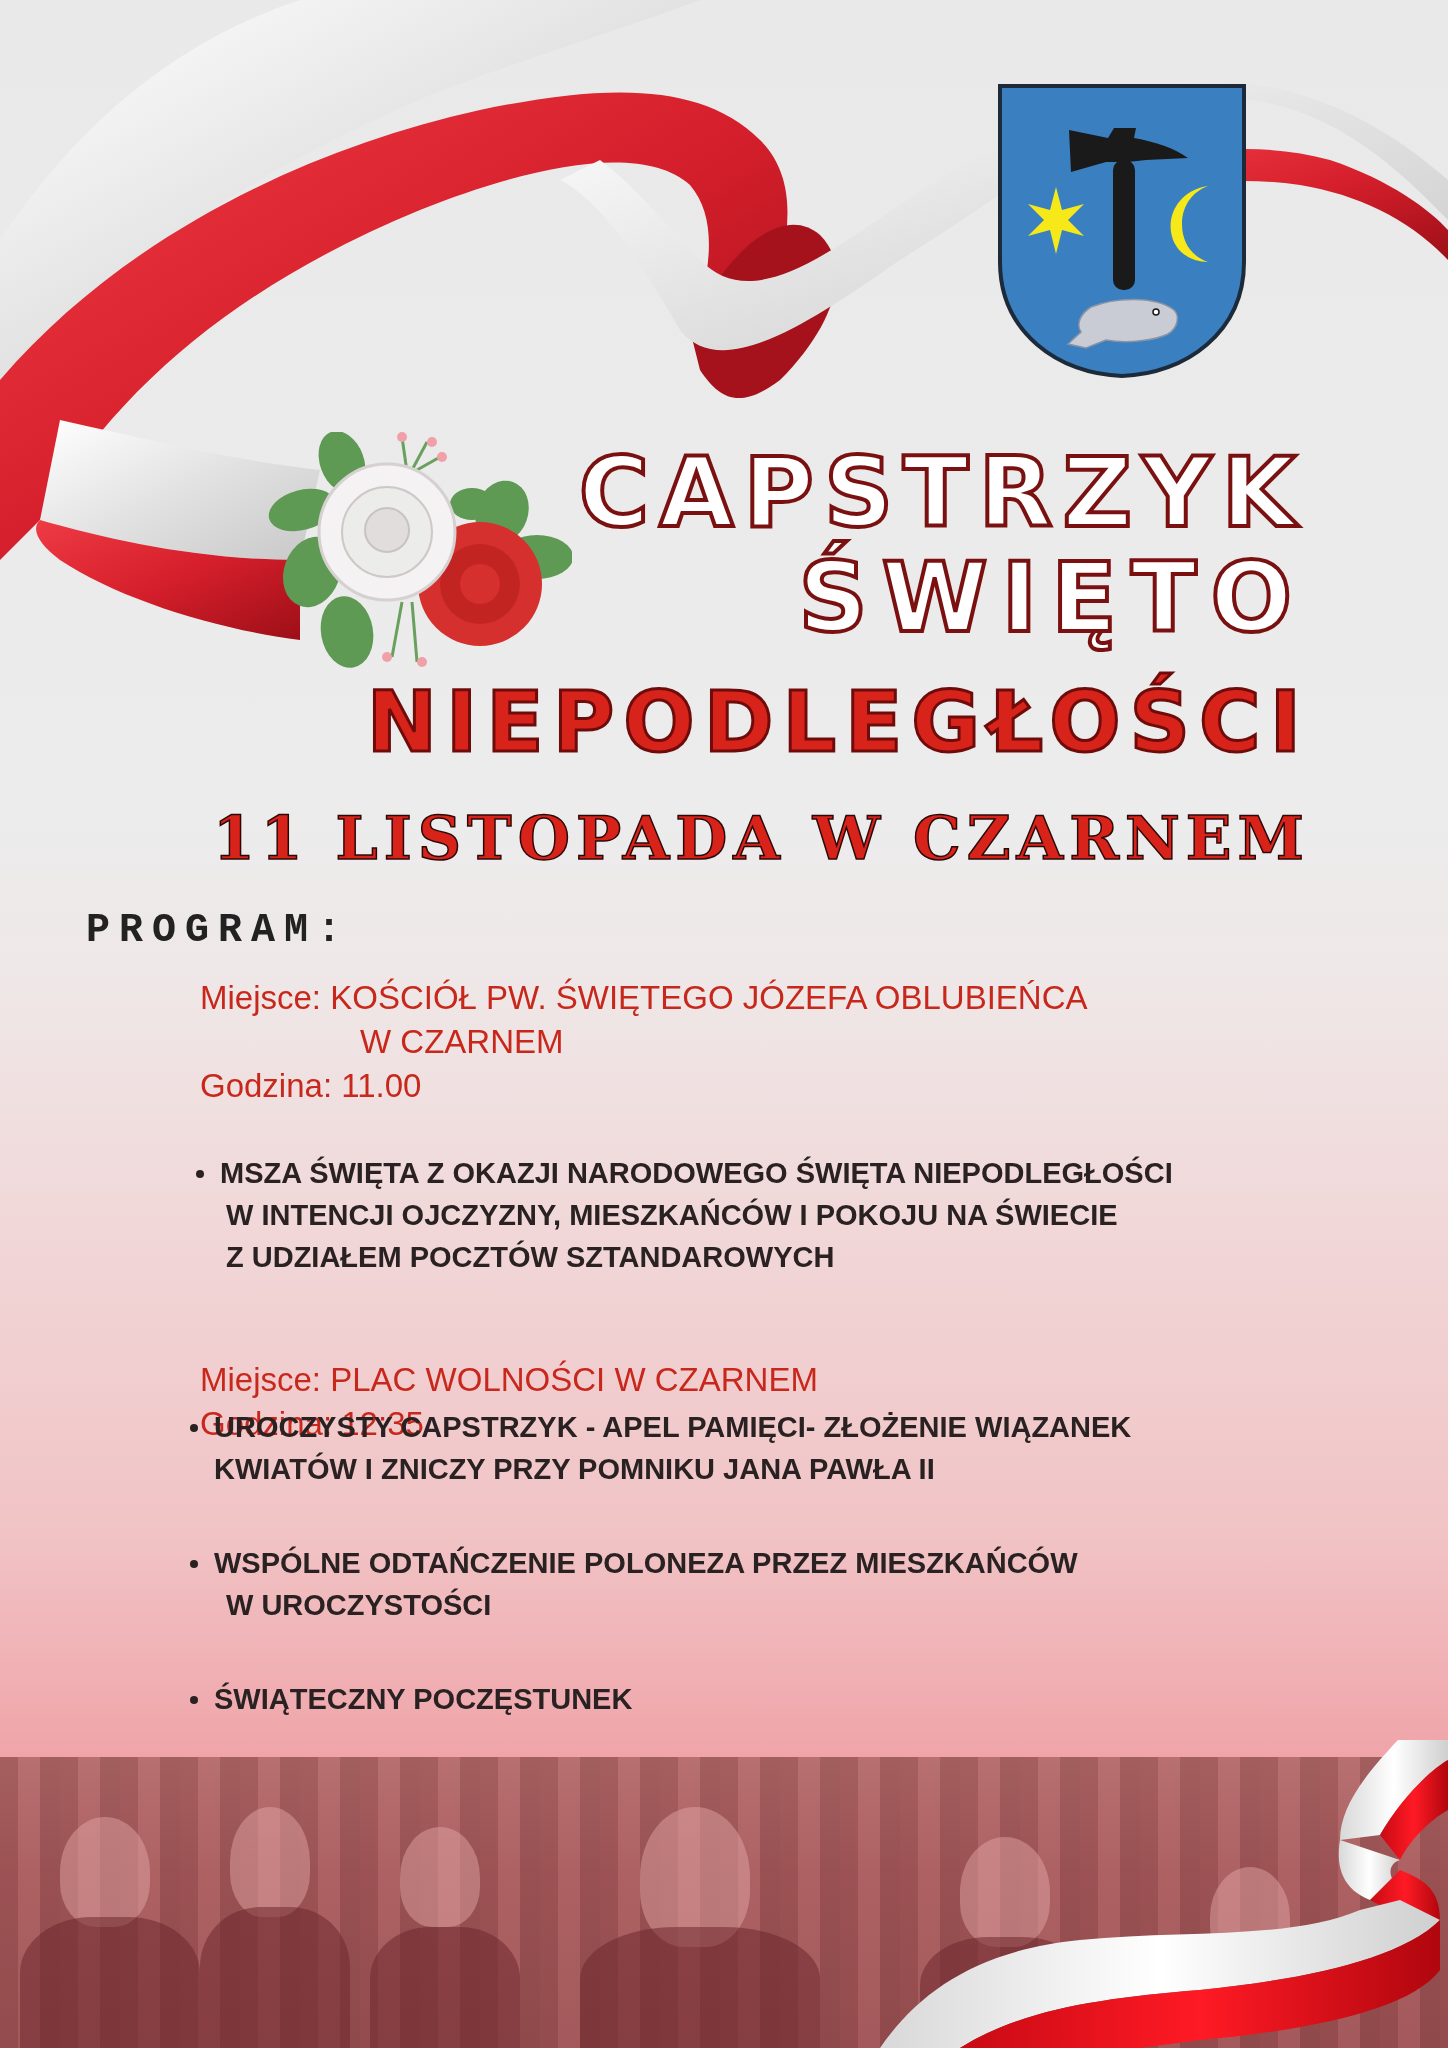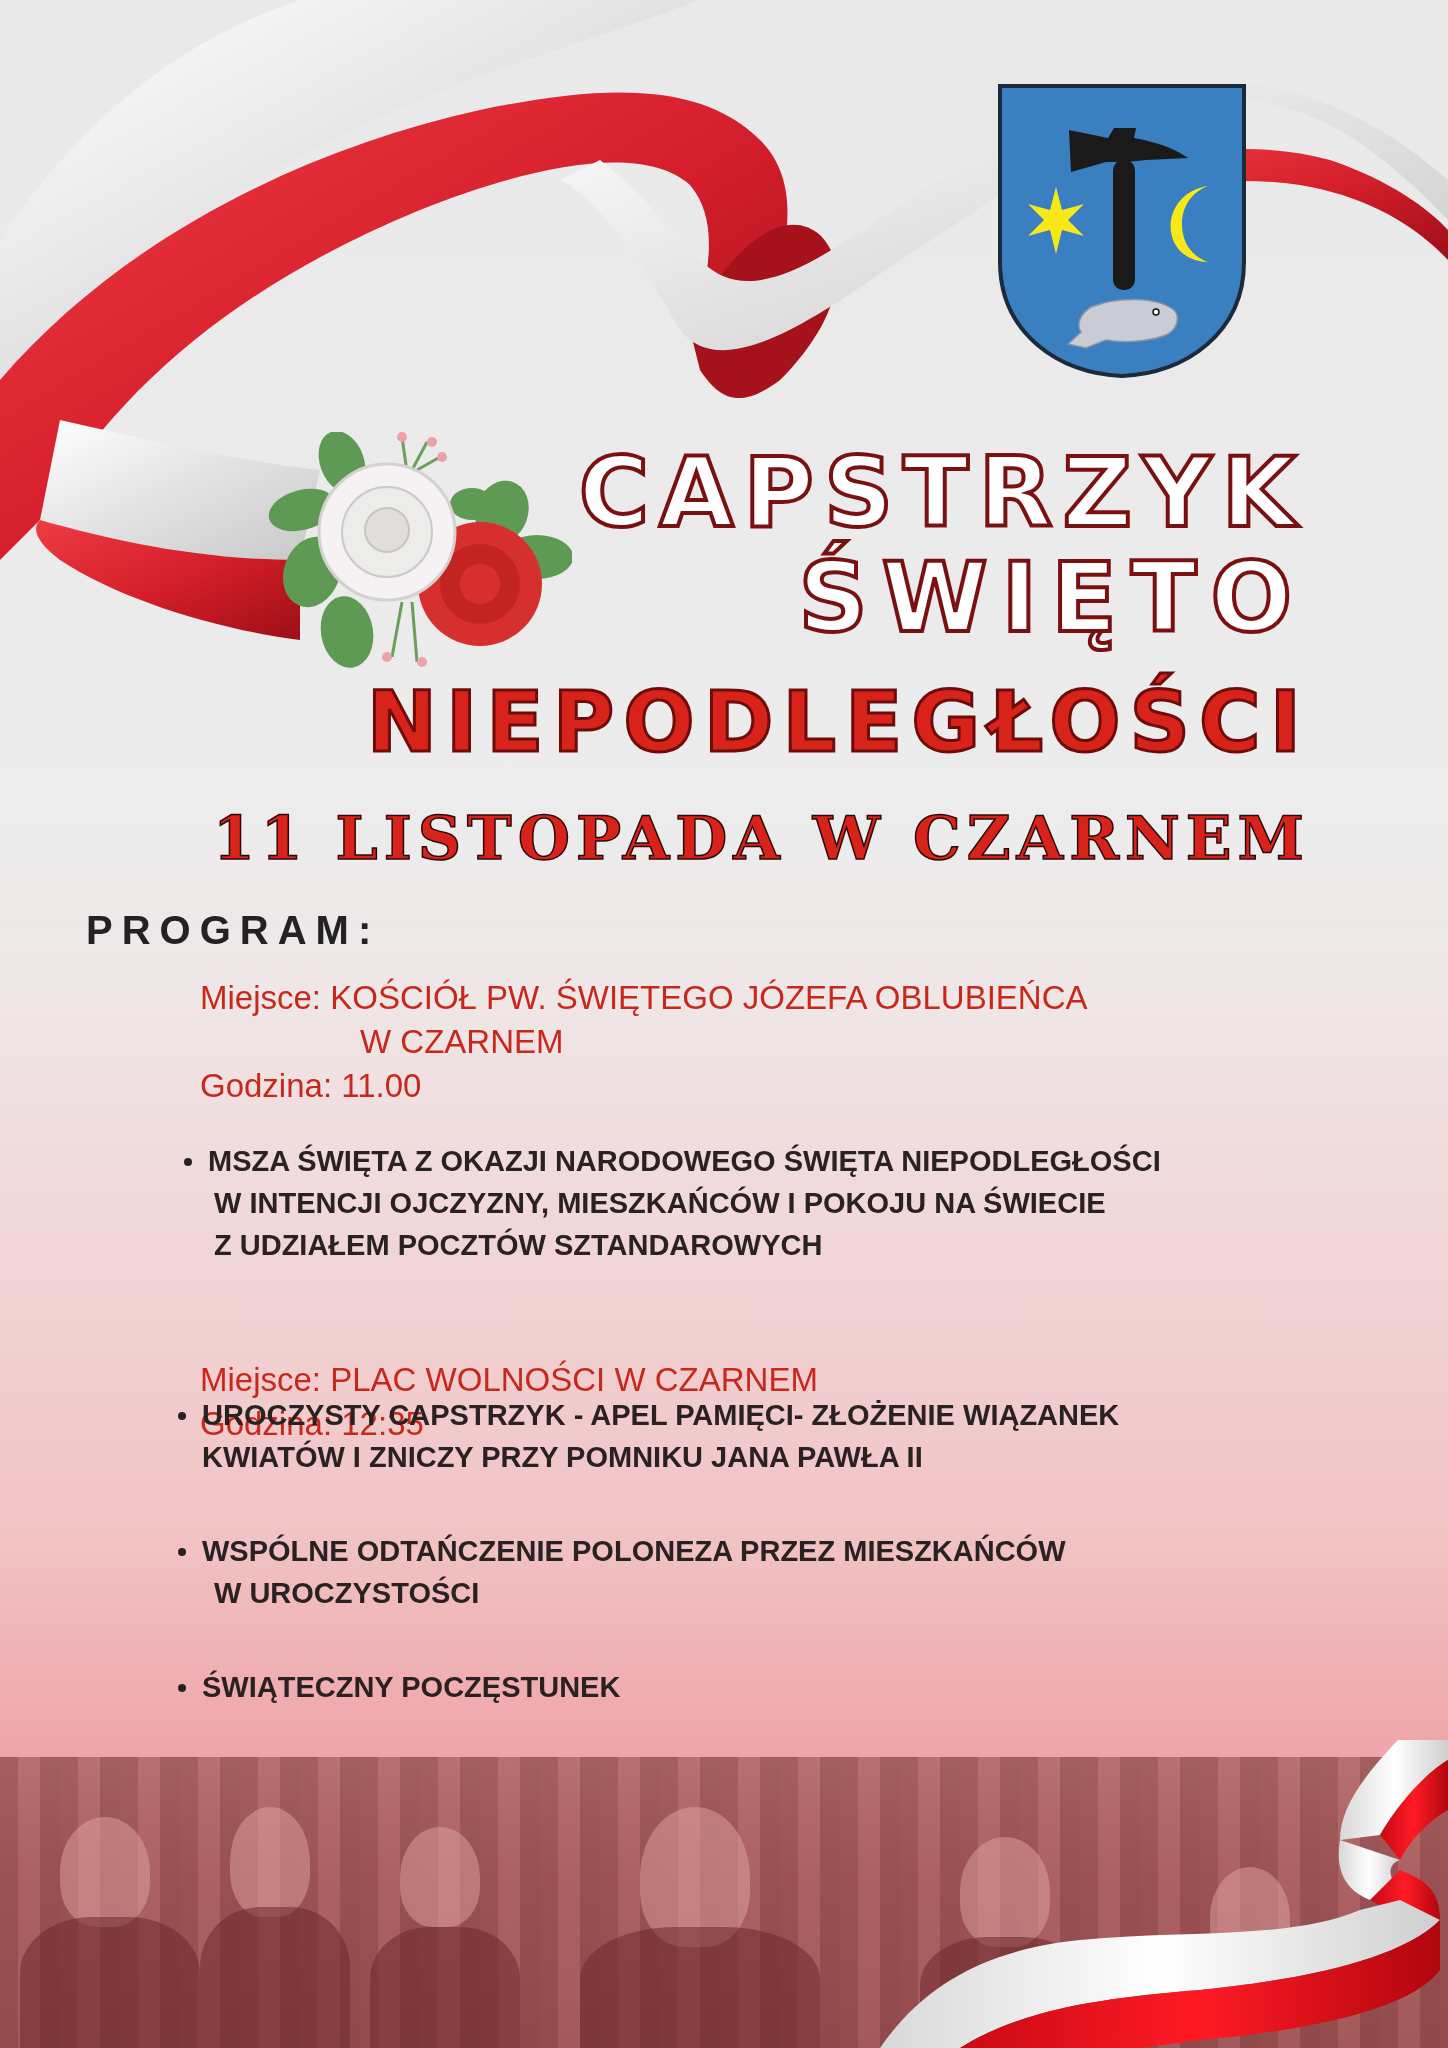--- a/index.html
+++ b/index.html
@@ -34,31 +34,31 @@
     -webkit-text-stroke: 3px #6e0b0b; line-height: 1; text-align: right;
   }
   .date-line {
     position: absolute; left: 150px; top: 808px; width: 1160px;
     font-family: "DejaVu Serif", serif; font-weight: bold;
     font-size: 60px; letter-spacing: 6px; color: #d8231a;
     -webkit-text-stroke: 1.5px #2a0808; line-height: 1; text-align: right;
   }
   .program-heading {
     position: absolute; left: 86px; top: 908px;
-    font-family: Liberation Sans, sans-serif; font-weight: bold;
+    font-family: Liberation Mono, monospace; font-weight: bold;
     font-size: 40px; letter-spacing: 9px; color: #222222;
   }
   .place {
     position: absolute; font-family: "Liberation Sans", sans-serif;
     font-size: 33px; color: #c8281c; line-height: 44px;
   }
   .place .indent { padding-left: 160px; display: block; }
   .bullets {
     position: absolute; font-family: "Liberation Sans", sans-serif; font-weight: bold;
-    font-size: 29px; color: #2a2222; line-height: 42px; margin: 0; padding: 0; list-style: none;
+    font-size: 29px; color: #2a2222; line-height: 42px; margin: 12px; padding: 0; list-style: none;
   }
   .bullets li { position: relative; padding-left: 24px; }
   .bullets li::before {
     content: ""; position: absolute; left: 0; top: 18px; width: 8px; height: 8px;
     border-radius: 50%; background: #2a2222;
   }
   .bullets .line { display: block; }
   
   .photo {
     position: absolute; left: 0; top: 1757px; width: 1448px; height: 291px;

